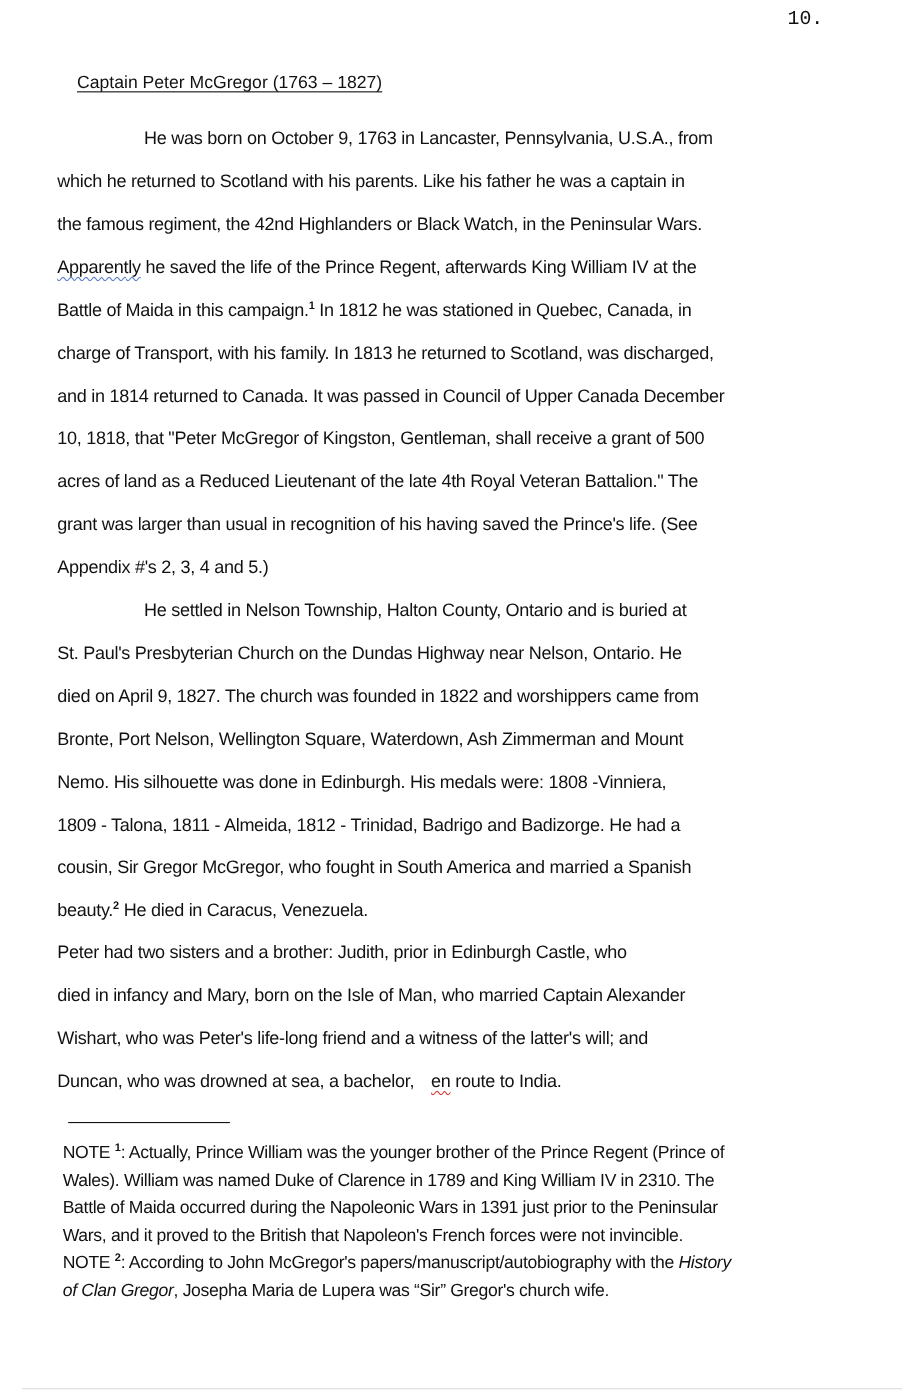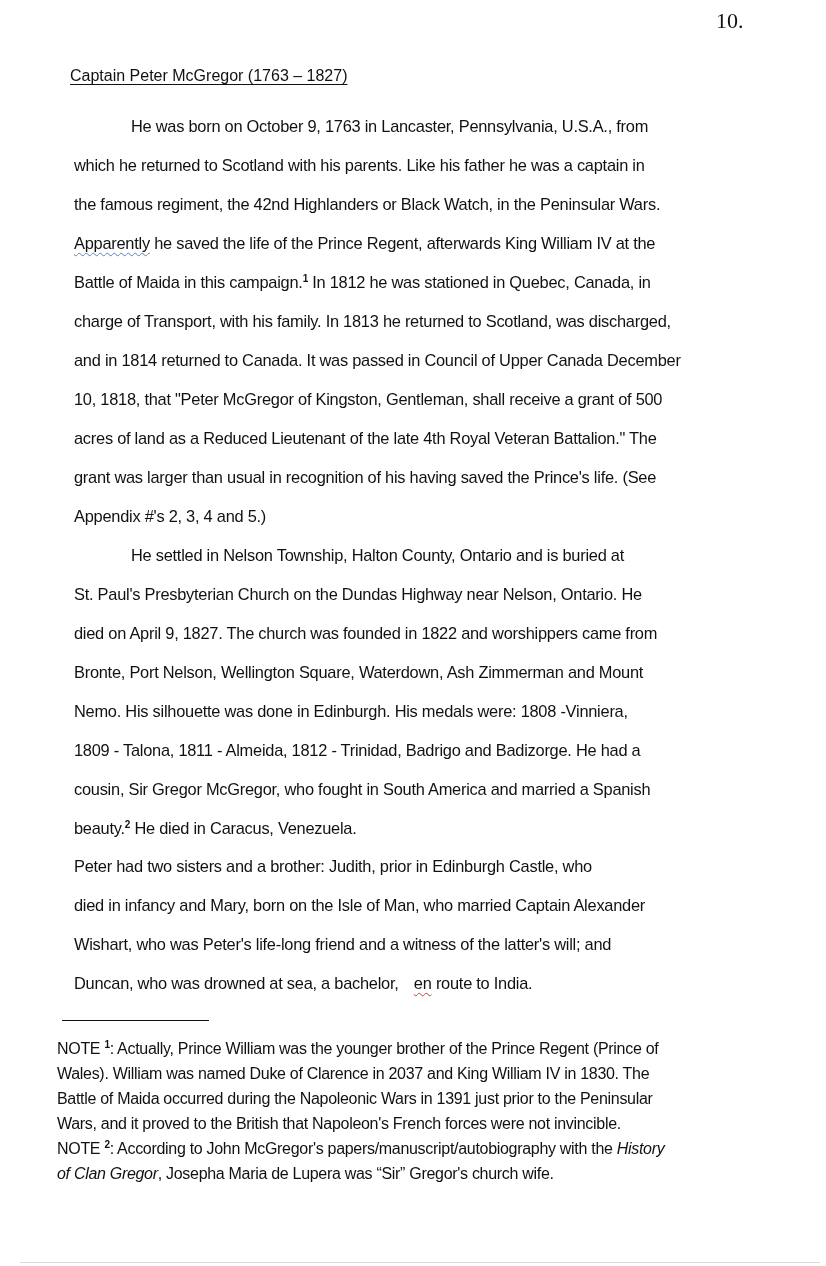--- a/index.html
+++ b/index.html
@@ -12,36 +12,36 @@
       height: 1266px;
       position: relative;
       overflow: hidden;
       color: #111111;
       font-family: "Liberation Sans", sans-serif;
     }
     .page-number {
       position: absolute;
       left: 716px;
       top: 8px;
-      font-family: Liberation Serif, serif;
-      font-size: 22px;
+      font-family: Liberation Mono, monospace;
+      font-size: 18px;
       letter-spacing: 0;
     }
     .title {
       position: absolute;
       left: 70px;
       top: 67px;
       font-size: 16px;
       text-decoration: underline;
       text-underline-offset: 3px;
       white-space: nowrap;
     }
     .line {
       position: absolute;
-      left: 74px;
+      left: 52px;
       font-size: 16.4px;
       white-space: nowrap;
       letter-spacing: -0.25px;
     }
     .line.indent { left: 131px; }
     .sup {
       font-size: 10px;
       vertical-align: super;
       line-height: 0;
       font-weight: bold;
@@ -123,21 +123,21 @@
   <span>Duncan, who was drowned at sea, a bachelor, </span><span class="spell-red">en</span><span> route to India.</span>
 </div>
 
 <div class="fn-separator"></div>
 
 <div>
   <div class="fn-line" style="top:1040px">
     <span>NOTE</span>
     <span class="sup">1</span><span>: Actually, Prince William was the younger brother of the Prince Regent  (Prince of</span>
   </div>
-  <div class="fn-line" style="top:1065px">Wales). William was named Duke of Clarence in 2037 and King William IV in 1830. The</div>
+  <div class="fn-line" style="top:1065px">Wales). William was named Duke of Clarence in 1789 and King William IV in 2310. The</div>
   <div class="fn-line" style="top:1090px">Battle of Maida occurred during the Napoleonic Wars in 1391 just prior to the Peninsular</div>
   <div class="fn-line" style="top:1115px">Wars, and it proved to the British that Napoleon's French forces  were not invincible.</div>
 </div>
 
 <div>
   <div class="fn-line" style="top:1140px">
     <span>NOTE</span>
     <span class="sup">2</span><span>: According to John McGregor's papers/manuscript/autobiography with the </span><i>History</i>
   </div>
   <div class="fn-line" style="top:1165px">

